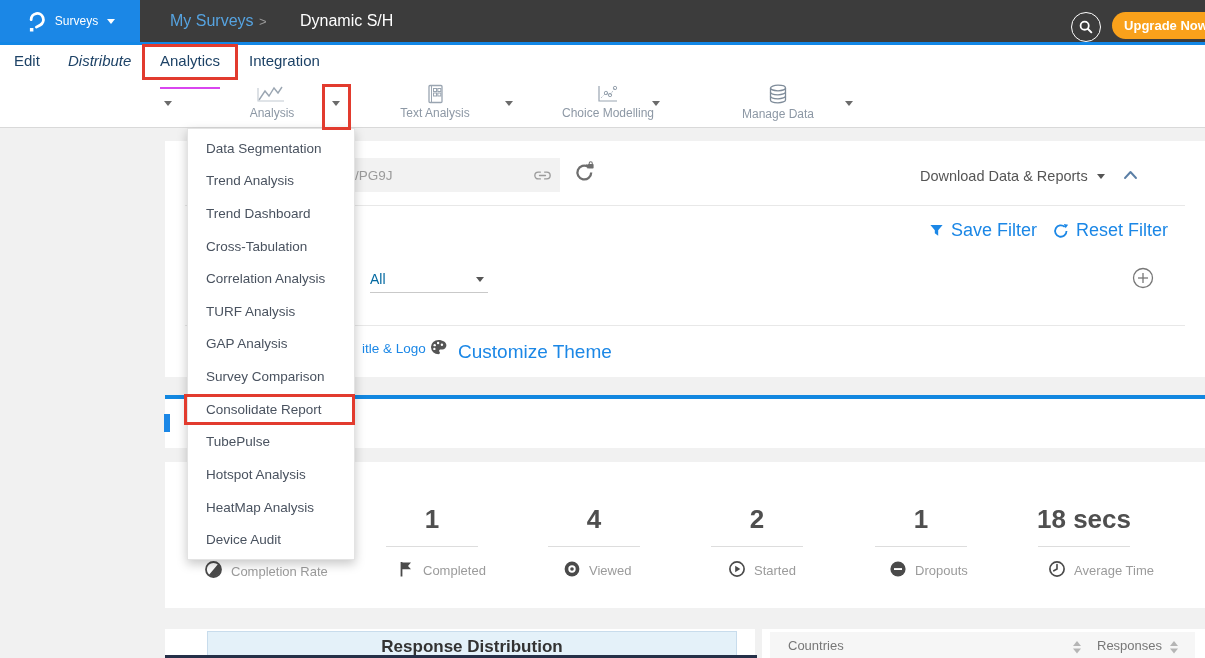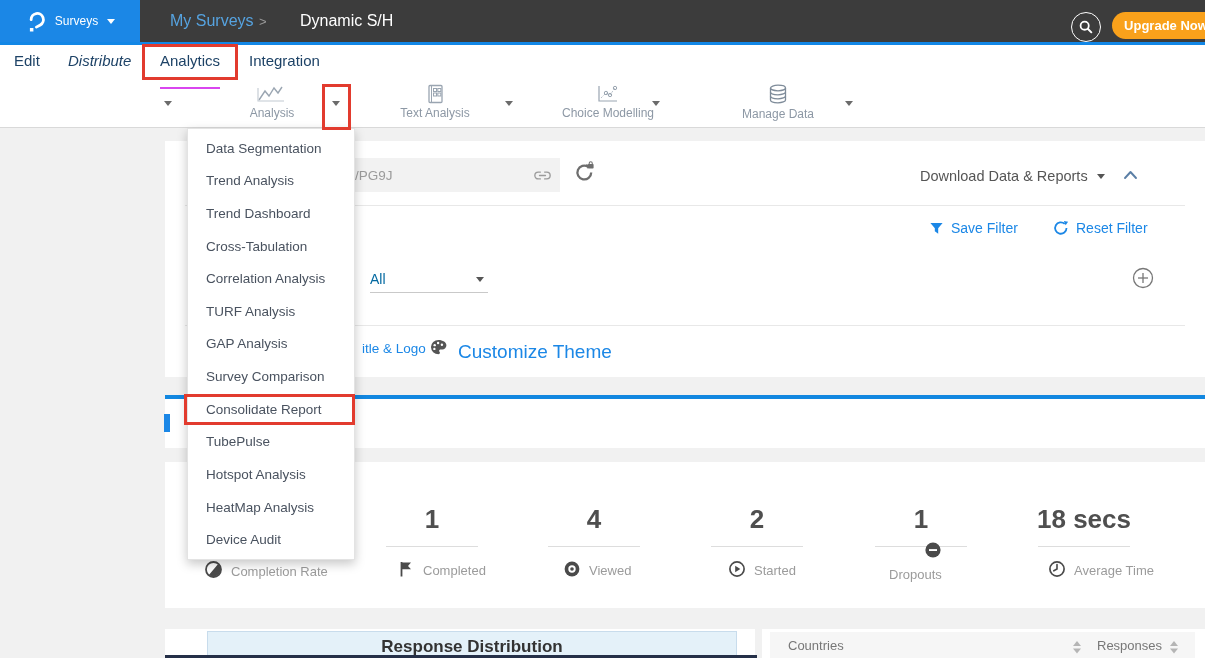--- a/index.html
+++ b/index.html
@@ -26,21 +26,21 @@
   .tb-item .lbl{font-size:12px;color:#8d98a5;margin-top:2px;white-space:nowrap;}
   .caret{width:0;height:0;border-left:4.5px solid transparent;border-right:4.5px solid transparent;border-top:5.5px solid #555;display:inline-block;}
   .tb-caret{top:101px;cursor:pointer;z-index:6;}
   
   .card{background:#fff;}
   .divider{height:1px;background:#e8e8e8;}
   
   .url-box{left:225px;top:158px;width:335px;height:34px;background:#f2f2f2;display:flex;align-items:center;cursor:text;}
   .url-text{color:#9b9b9b;font-size:13.5px;padding-left:10px;white-space:nowrap;overflow:hidden;flex:1;}
   .dl-row{color:#555;font-size:14.5px;}
-  .blue-link{color:#1b87e6;font-size:14px;cursor:pointer;white-space:nowrap;}
+  .blue-link{color:#1b87e6;font-size:18px;cursor:pointer;white-space:nowrap;}
   .sel-all{left:370px;top:266px;width:118px;height:26px;border-bottom:1px solid #c9c9c9;display:flex;align-items:center;justify-content:space-between;cursor:pointer;}
   .sel-all .val{color:#0369a1;font-size:14px;}
   
   .stat-num{font-size:26px;font-weight:bold;color:#4f4f4f;text-align:center;}
   .stat-div{height:1px;background:#ddd;}
   .stat-lbl{display:flex;align-items:flex-end;gap:8px;color:#9b9b9b;font-size:13px;white-space:nowrap;}
   
   .menu{left:187px;top:128px;width:168px;height:432px;background:#fff;border:1px solid #e3e3e3;box-shadow:0 4px 10px rgba(0,0,0,0.22);z-index:50;display:flex;flex-direction:column;box-sizing:border-box;padding:3px 0;}
   .menu-item{flex:1;display:flex;align-items:center;padding-left:18px;font-size:13.5px;color:#49525f;cursor:pointer;white-space:nowrap;}
   
@@ -270,21 +270,21 @@
       <svg width="18" height="18" viewBox="0 0 18 18">
         <circle cx="9" cy="9" r="7.1" fill="none" stroke="#4a4a4a" stroke-width="1.7"></circle>
         <polygon points="7.2,5.7 12.3,9 7.2,12.3" fill="#4a4a4a"></polygon>
       </svg>
     </span>
     <span>Started</span>
   </div>
 
   <div class="abs stat-num" style="left:875px;top:504px;width:92px;">1</div>
   <div class="abs stat-div" style="left:875px;top:546px;width:92px;"></div>
-  <div class="abs stat-lbl" style="left:889px;top:541px;flex-direction:column;">
+  <div class="abs stat-lbl" style="left:889px;top:560px;">
     <span style="display:flex;">
       <svg width="18" height="18" viewBox="0 0 18 18">
         <circle cx="9" cy="9" r="7.6" fill="#4a4a4a"></circle>
         <rect x="5" y="8.1" width="8" height="1.9" fill="#fff"></rect>
       </svg>
     </span>
     <span>Dropouts</span>
   </div>
 
   <div class="abs stat-num" style="left:1028px;top:504px;width:112px;">18 secs</div>

